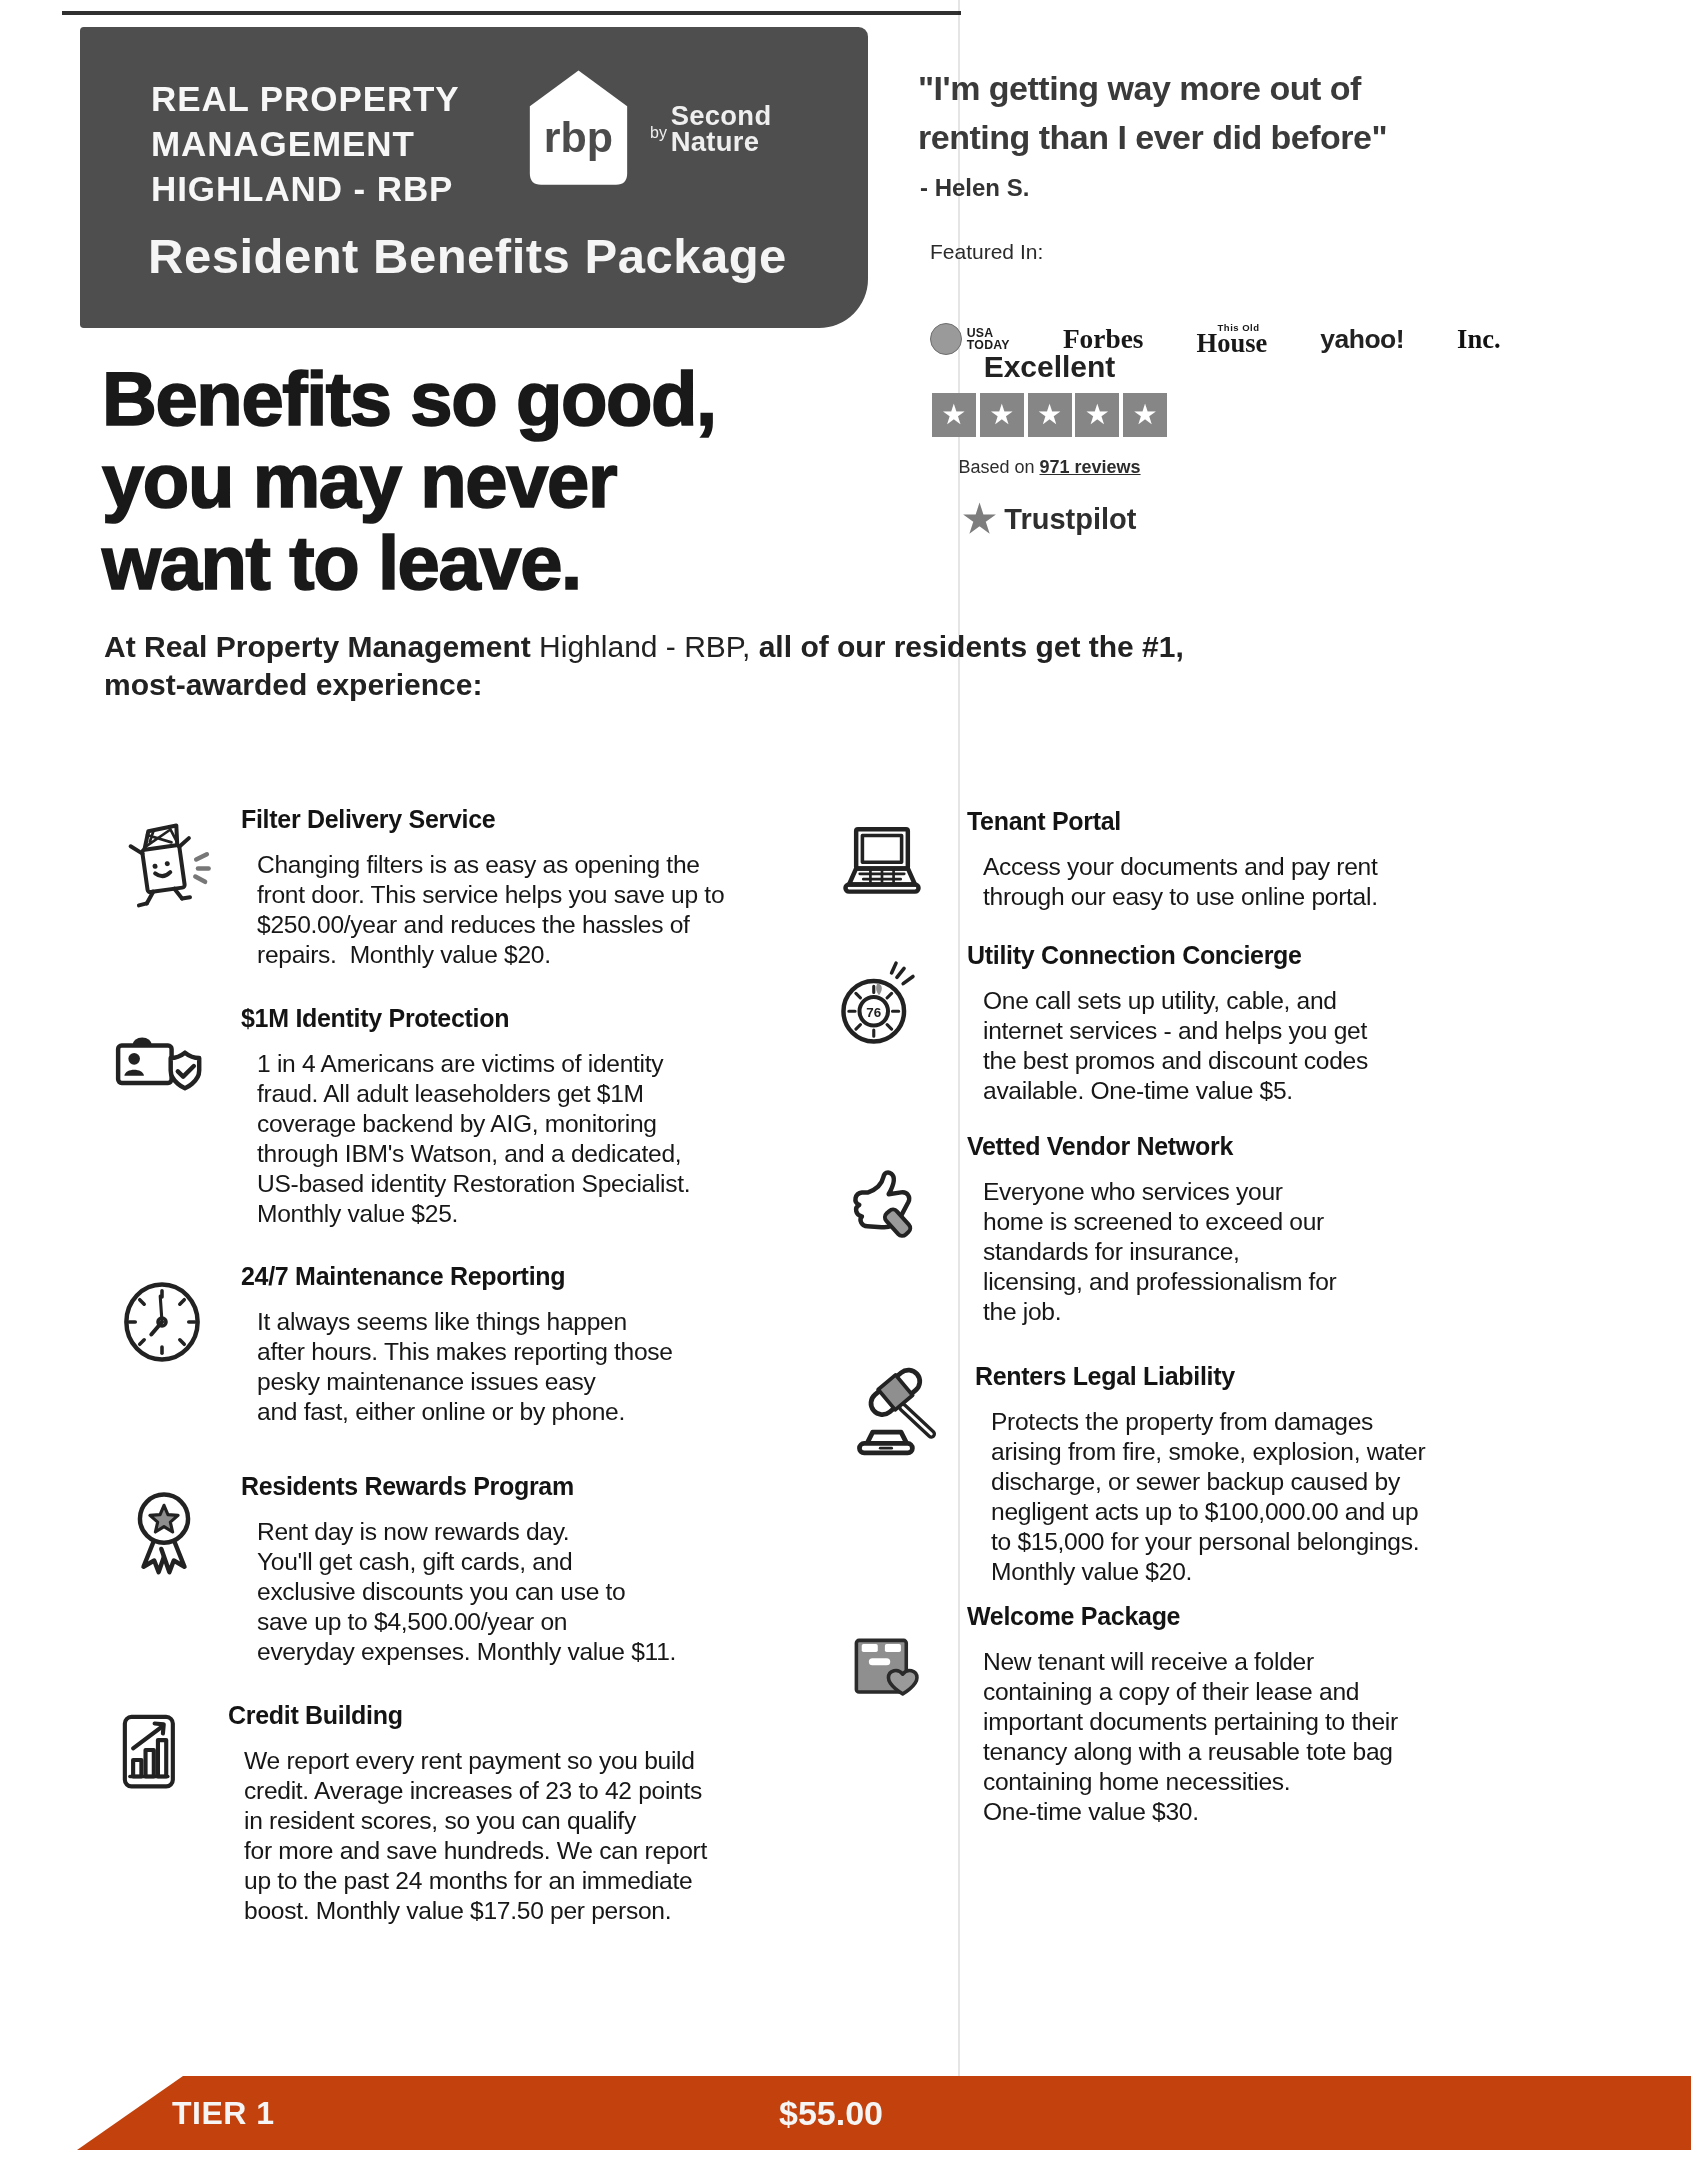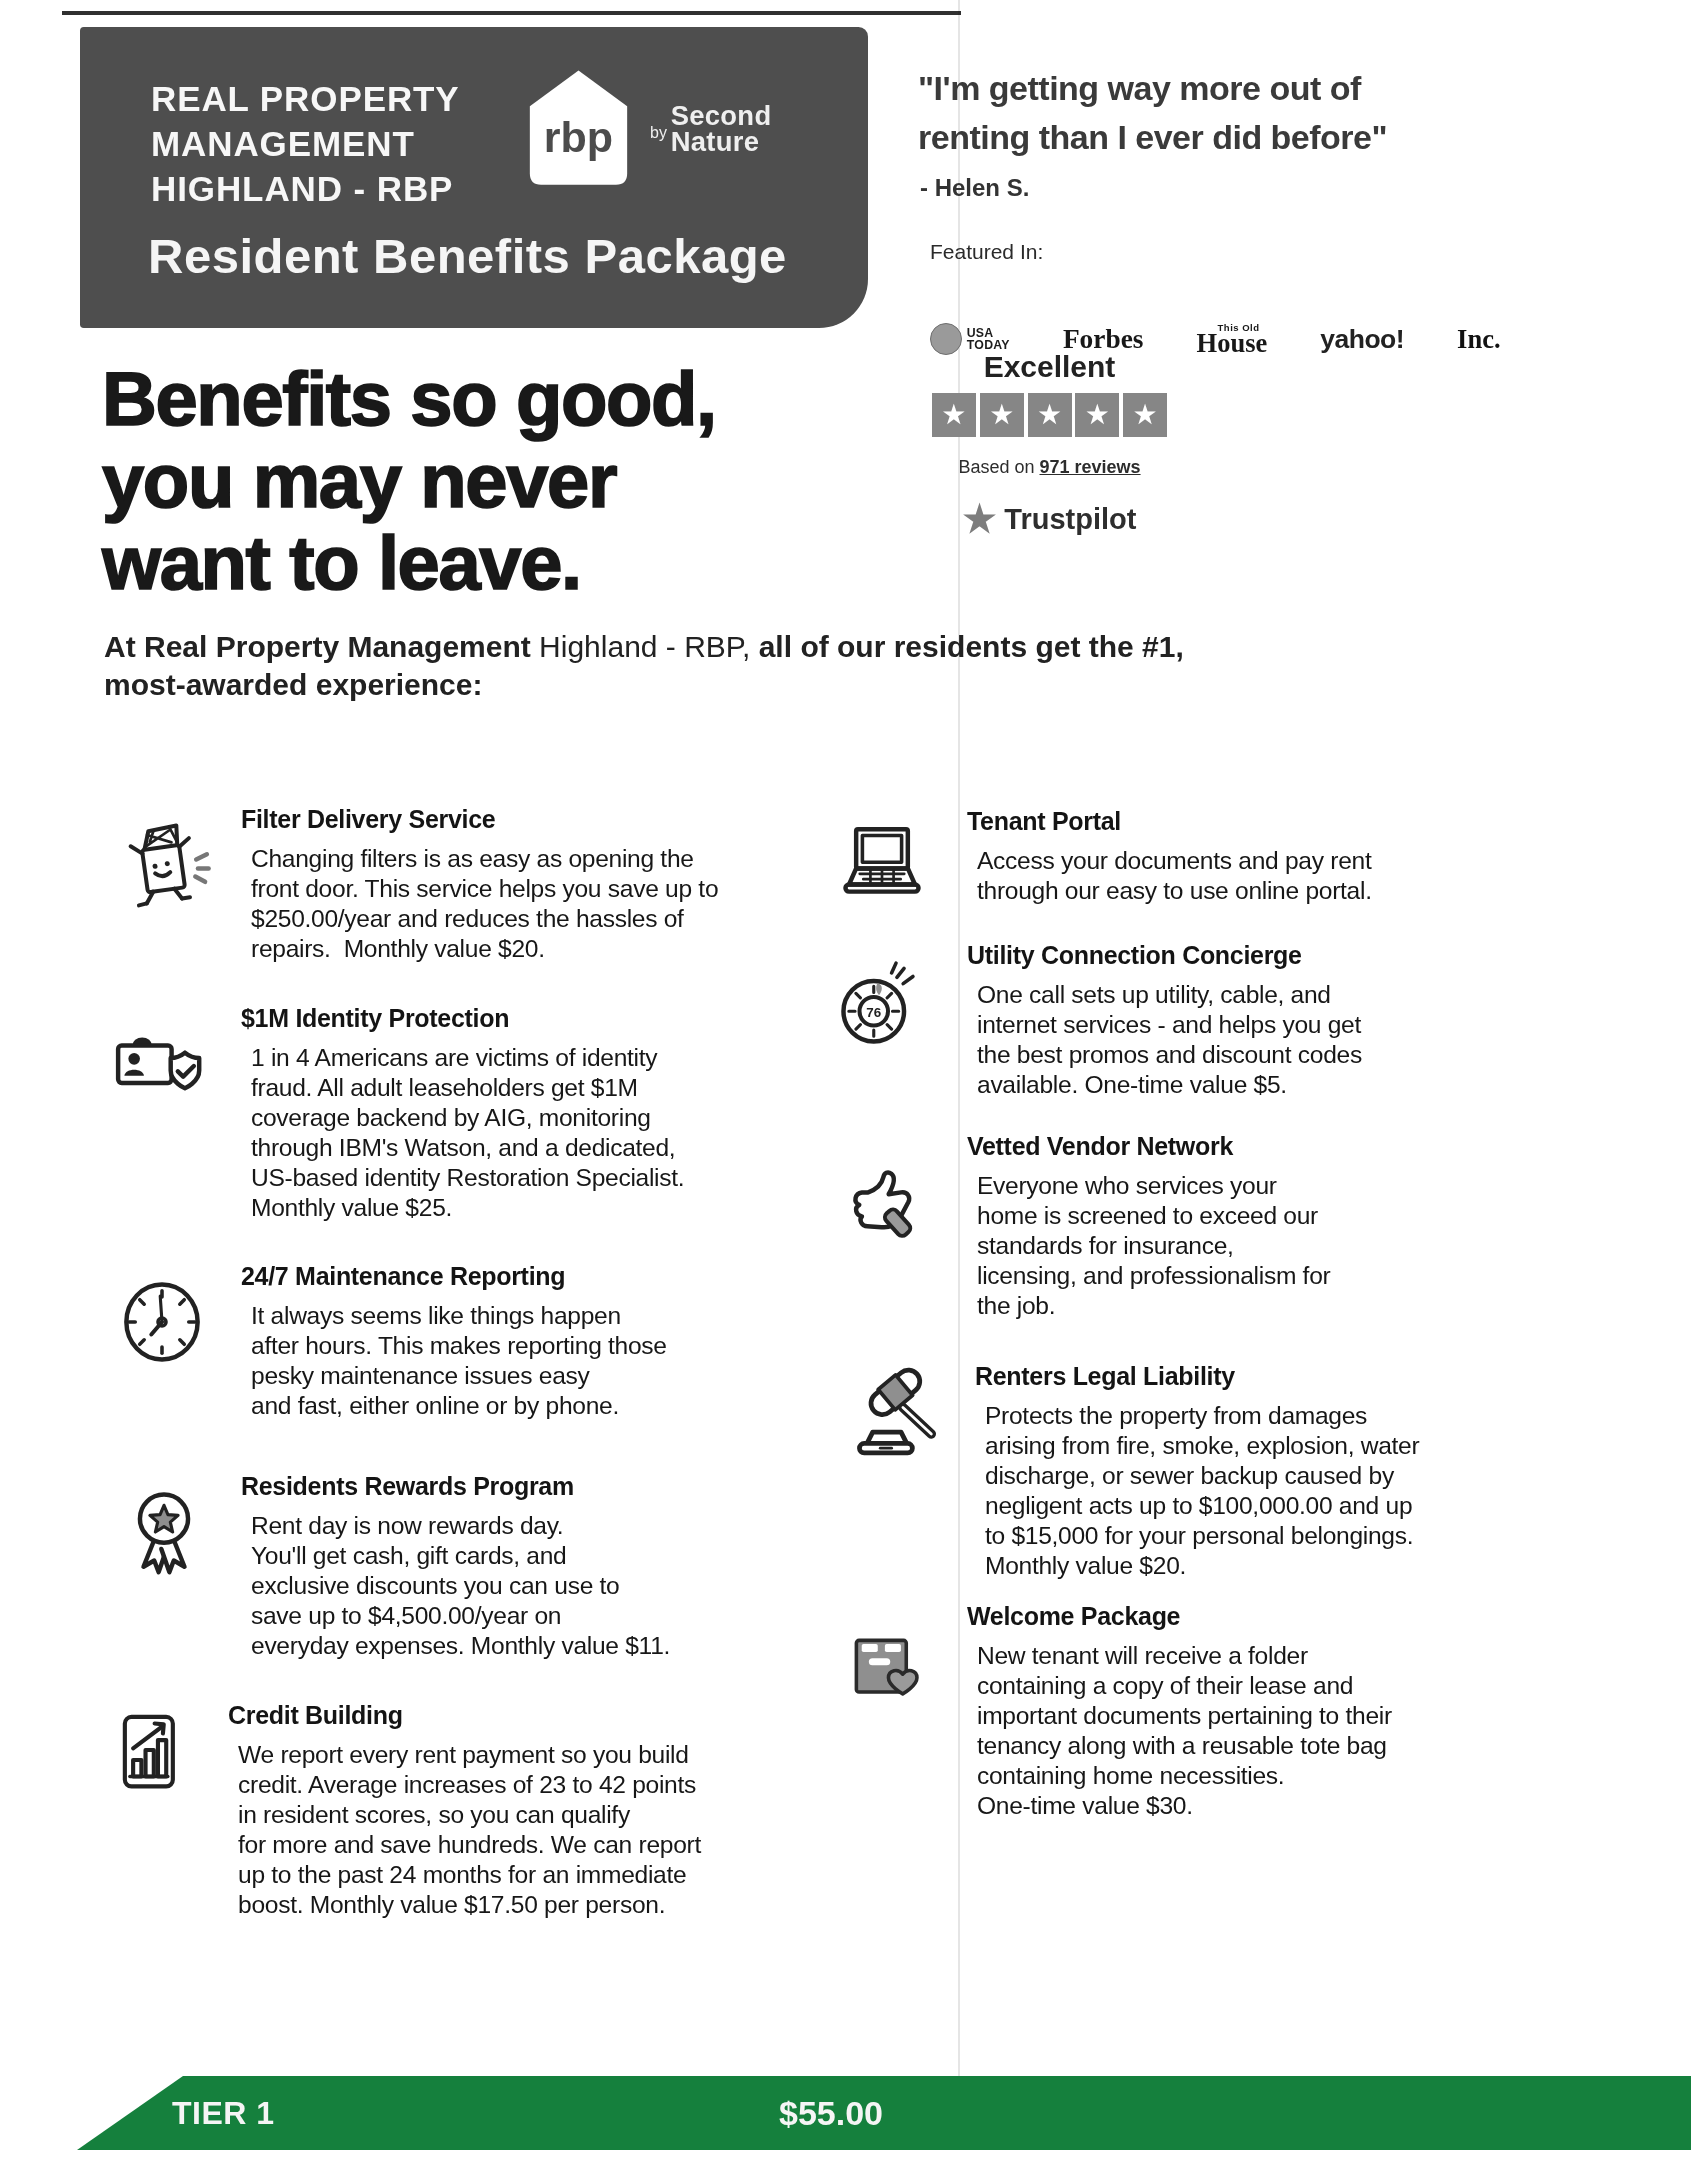--- a/index.html
+++ b/index.html
@@ -61,26 +61,26 @@
         color:#191919;letter-spacing:-1.4px;-webkit-text-stroke:1.7px #191919;}
 
   
   .intro{position:absolute;left:104px;top:628px;font-size:30px;line-height:38px;color:#222;}
   .intro .w700{font-weight:700;}
   .intro .w400{font-weight:400;}
 
   
   .benefit{position:absolute;}
   .btitle{margin:0 0 2.8px 0;font-size:25px;font-weight:700;color:#141414;letter-spacing:-0.3px;}
-  .bbody{margin:10px;font-size:24.6px;line-height:30px;color:#171717;letter-spacing:-0.3px;white-space:pre-line;}
+  .bbody{margin:16px;font-size:24.6px;line-height:30px;color:#171717;letter-spacing:-0.3px;white-space:pre-line;}
   .bicon{position:absolute;width:98px;height:98px;}
   .bicon svg{width:100%;height:100%;}
 
   
-  .tier-bar{position:absolute;left:77px;top:2076px;width:1614px;height:74px;background:#15803d;
+  .tier-bar{position:absolute;left:77px;top:2076px;width:1614px;height:74px;background:#c2410c;
             clip-path:polygon(106px 0, 100% 0, 100% 100%, 0 100%);text-align:center;}
   .tier-label{position:absolute;left:95px;top:0;line-height:74px;font-size:32px;font-weight:700;color:#f5f5f5;letter-spacing:0.5px;}
   .tier-price{position:absolute;left:702px;top:0;line-height:74px;font-size:34px;font-weight:700;color:#f5f5f5;}
 </style>
 </head>
 <body>
 
 <div class="page">
 
   <div class="scan-top-line"></div>

